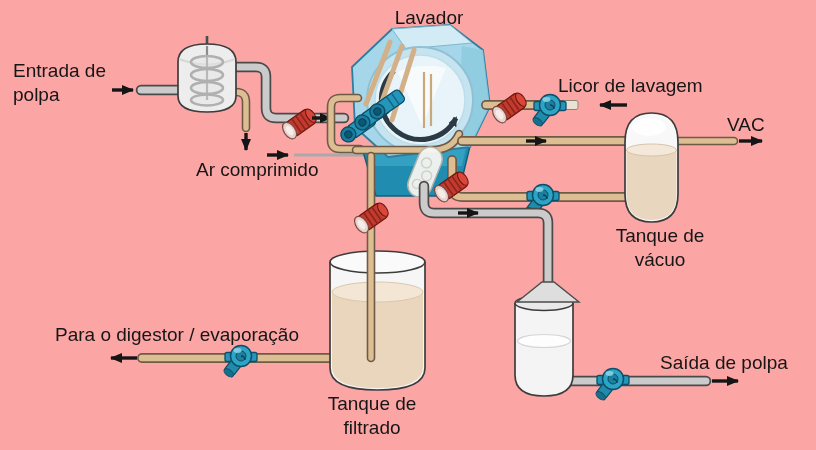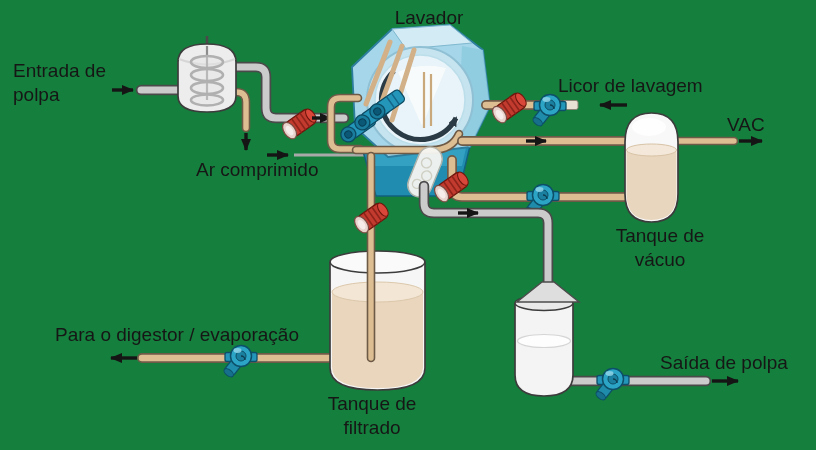--- a/index.html
+++ b/index.html
@@ -1,16 +1,16 @@
 <!DOCTYPE html>
 <html><head>
 <meta charset="utf-8">
 <style>
   html,body{margin:0;padding:0;background:#ffffff;}
-  .canvas{position:relative;width:816px;height:450px;background:#15803d;overflow:hidden;
+  .canvas{position:relative;width:816px;height:450px;background:#fca5a5;overflow:hidden;
           font-family:"Liberation Sans","DejaVu Sans",sans-serif;}
   svg{position:absolute;left:0;top:0;}
   .lbl{font-family:"Liberation Sans","DejaVu Sans",sans-serif;font-size:19px;fill:#161616;}
   .mid{text-anchor:middle;}
   
   .po{fill:none;stroke:#4a4a4a;stroke-width:10.5;stroke-linecap:round;stroke-linejoin:round;}
   .pi{fill:none;stroke:#cbcbcb;stroke-width:7;stroke-linecap:round;stroke-linejoin:round;}
   .to{fill:none;stroke:#6e5b47;stroke-width:10;stroke-linecap:round;stroke-linejoin:round;}
   .ti{fill:none;stroke:#ddbd92;stroke-width:6.6;stroke-linecap:round;stroke-linejoin:round;}
   .tos{fill:none;stroke:#6e5b47;stroke-width:8.6;stroke-linecap:round;stroke-linejoin:round;}

